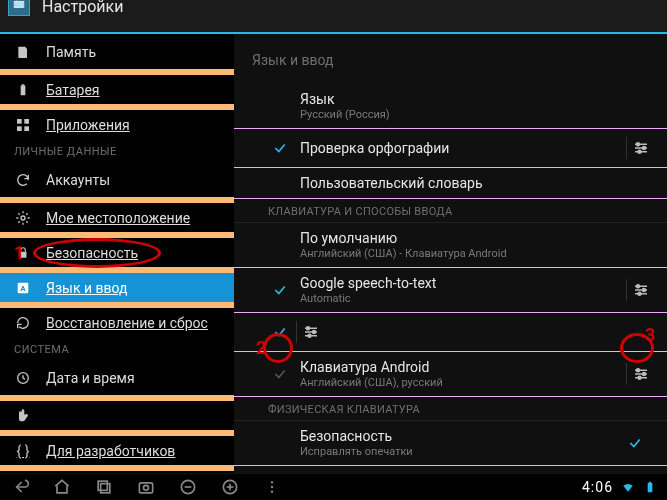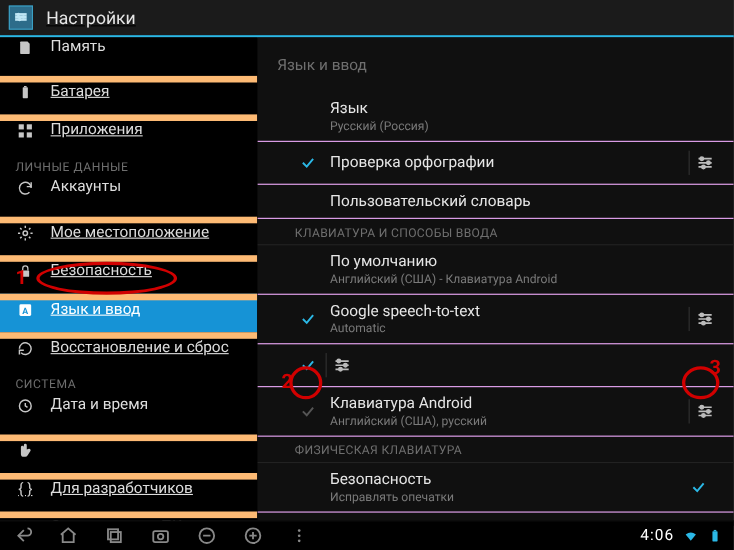--- a/index.html
+++ b/index.html
@@ -1,24 +1,24 @@
 <!DOCTYPE html>
 <html><head>
 <meta charset="utf-8">
 <style>
   * { margin: 0; padding: 0; box-sizing: border-box; }
   html, body { width: 667px; height: 500px; background: #fff; font-family: Roboto, "Helvetica Neue", Arial, sans-serif; overflow: hidden; }
   .screen { position: absolute; left: 0; top: 0; width: 100%; height: 500px; background: #000; }
-  .header { height: 29px; background: #1b1b1b; display: flex; align-items: center; padding: 16px 8px; border-bottom: 2px solid #2bb8e6; text-decoration: underline; }
+  .header { height: 29px; background: #1b1b1b; display: flex; align-items: flex-end; padding: 16px 8px; border-bottom: 2px solid #2bb8e6; }
   .header .app-icon { width: 22px; height: 22px; background: #2d6c8a; border: 1px solid #3aa0c4; margin-right: 12px; display: flex; align-items: center; justify-content: center; }
   .header .app-icon svg { width: 14px; height: 14px; }
   .header .title { color: #e6e6e6; font-size: 16px; }
   .body { display: flex; height: 444px; }
   .sidebar { width: 234px; background: #000; overflow: hidden; }
-  .sb-item { display: flex; align-items: flex-start; height: 35px; padding: 0 14px; color: #ddd; font-size: 14px; cursor: pointer; }
+  .sb-item { display: flex; align-items: center; height: 35px; padding: 0 14px; color: #ddd; font-size: 14px; cursor: pointer; }
   .sb-item + .sb-item { border-top: 6px solid #fdba74; text-decoration: underline; }
   .sb-item .ic { width: 18px; height: 18px; margin-right: 14px; display: flex; align-items: center; justify-content: center; color: #c6c6c6; }
   .sb-item.active { background: #1693d6; color: #fff; }
   .sb-item.active .ic { color: #fff; }
   .sb-head { color: #6e6e6e; font-size: 11px; letter-spacing: .5px; padding: 6px 14px 4px; text-transform: uppercase; }
   .red-circle { position: absolute; border: 3px solid #d10000; border-radius: 50%; pointer-events: none; }
   .red-num { position: absolute; color: #d10000; font-weight: bold; font-size: 18px; pointer-events: none; }
   .pane { flex: 1; background: #101010; overflow: hidden; position: relative; }
   .pane-title { color: #6f6f6f; font-size: 14px; padding: 18px 18px 16px; }
   .section-head { color: #6f6f6f; font-size: 11px; padding: 6px 18px 4px 34px; border-bottom: 1px solid #222; letter-spacing: .3px; text-transform: uppercase; }

